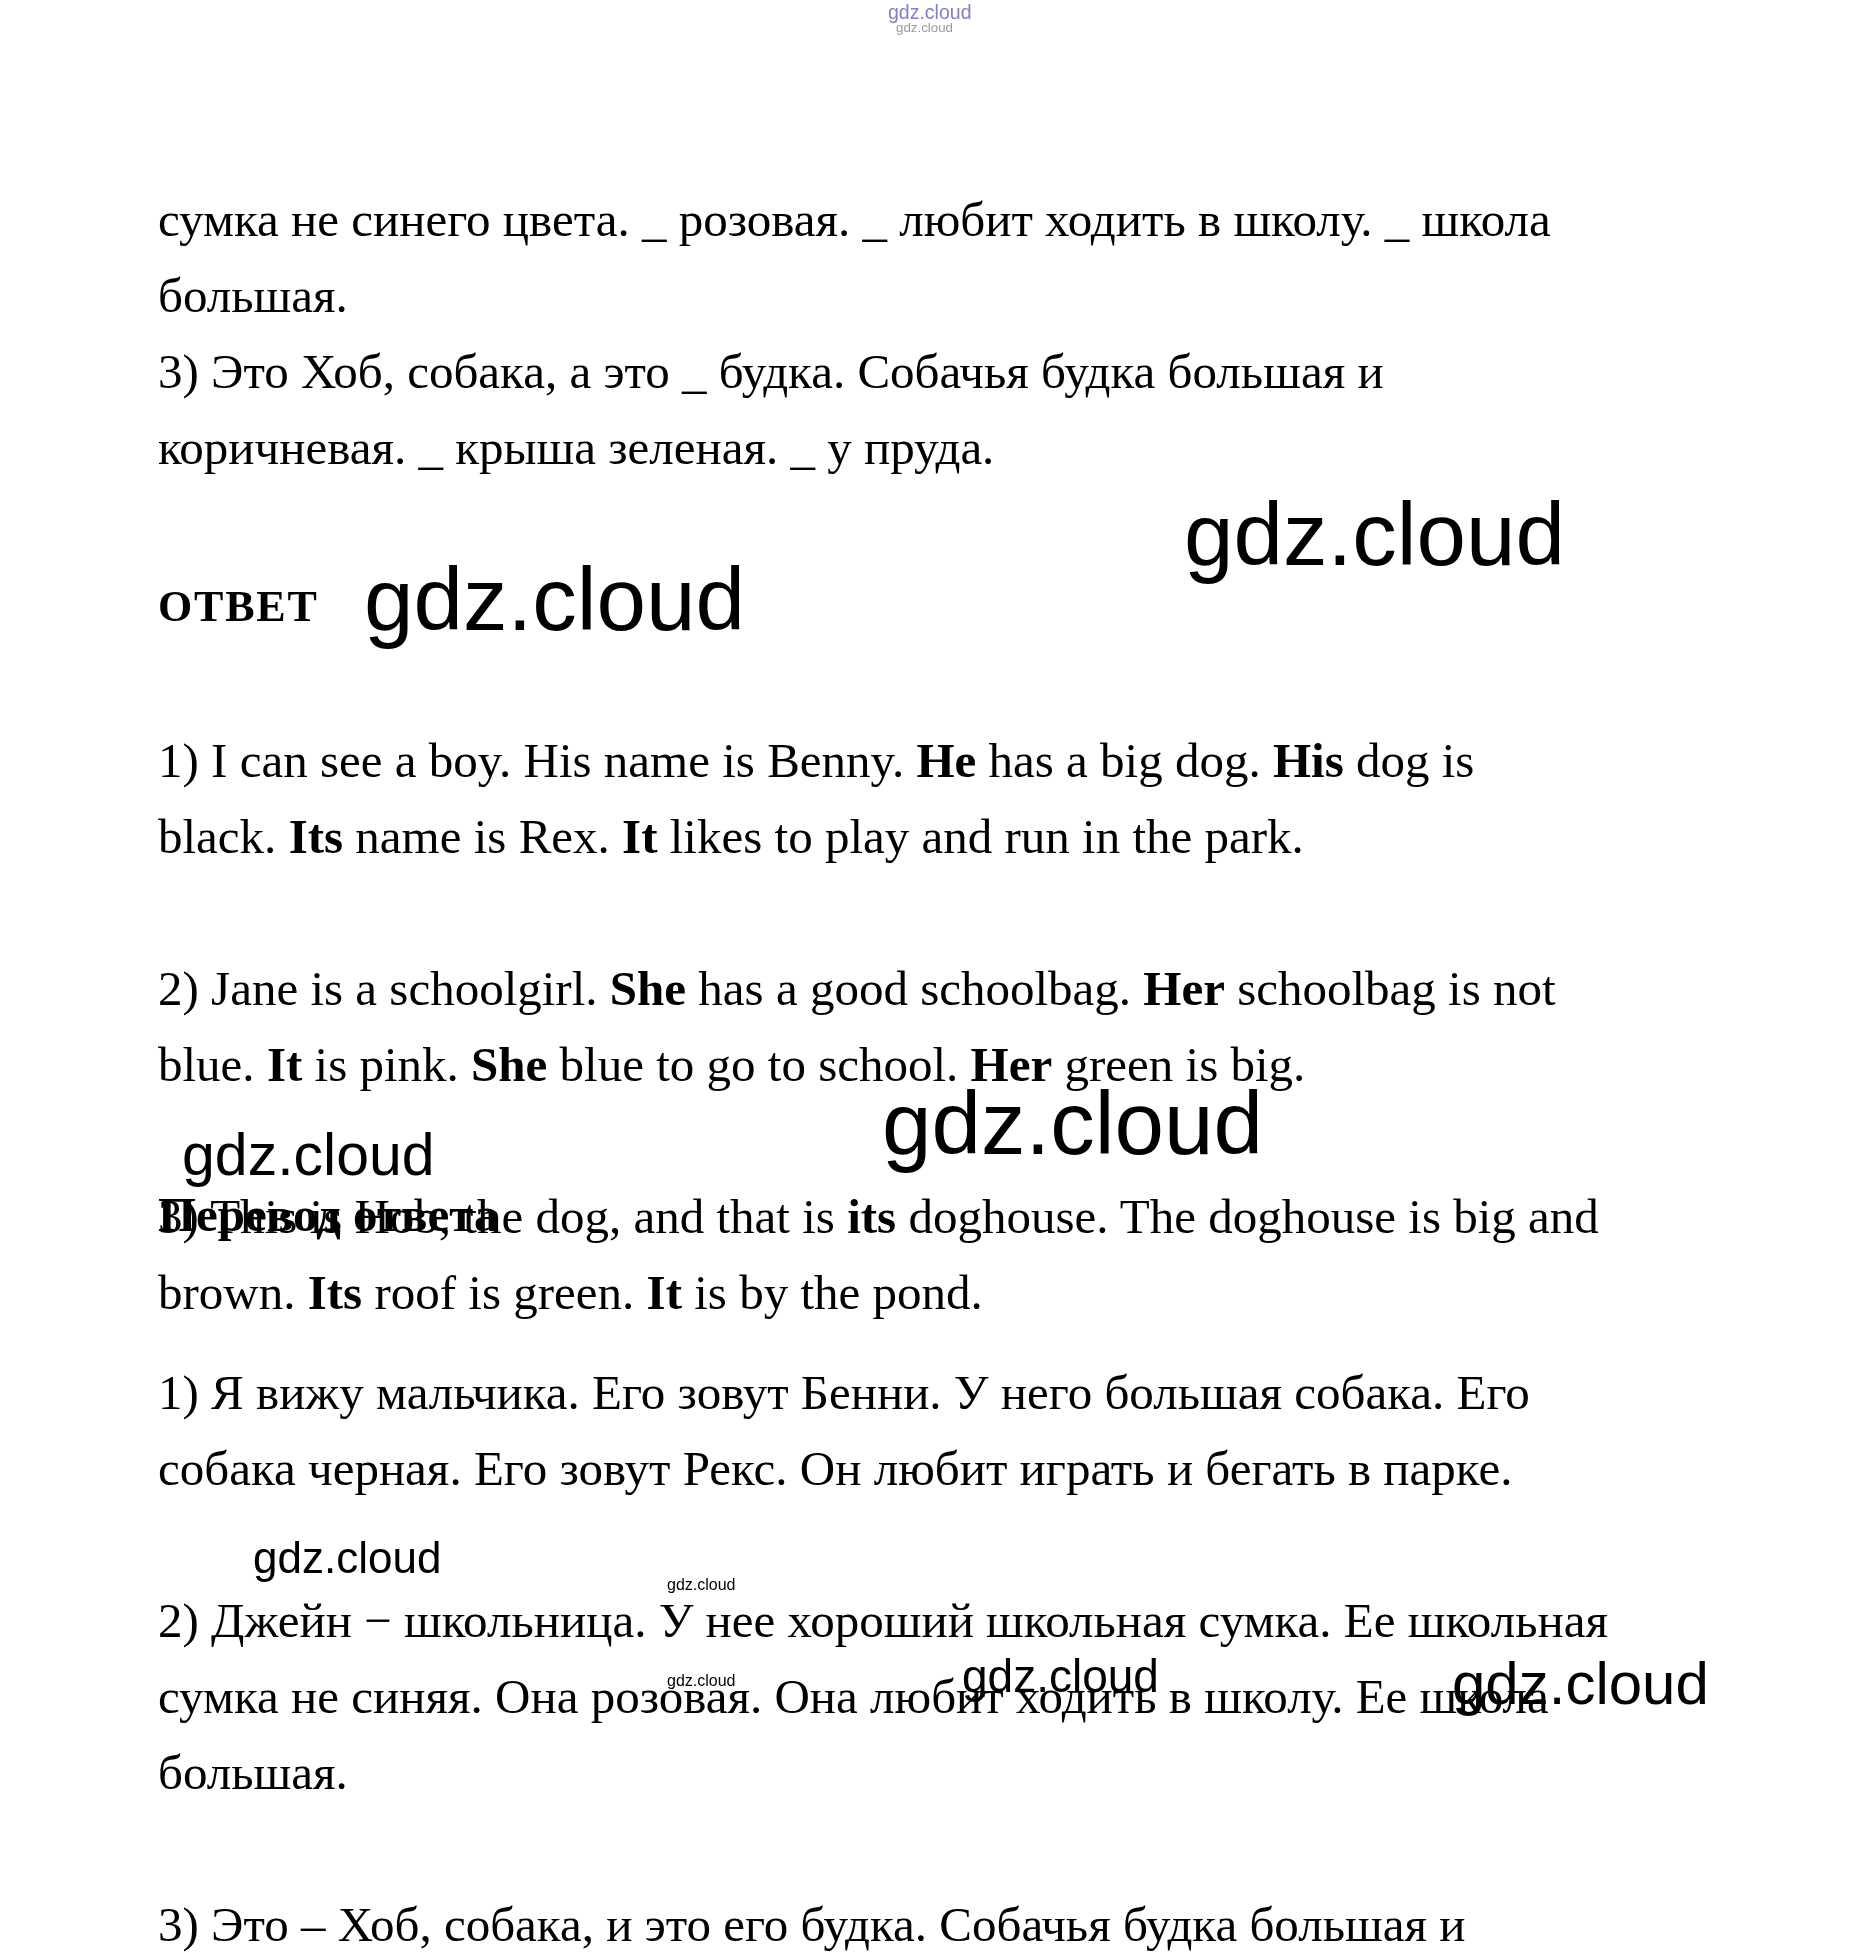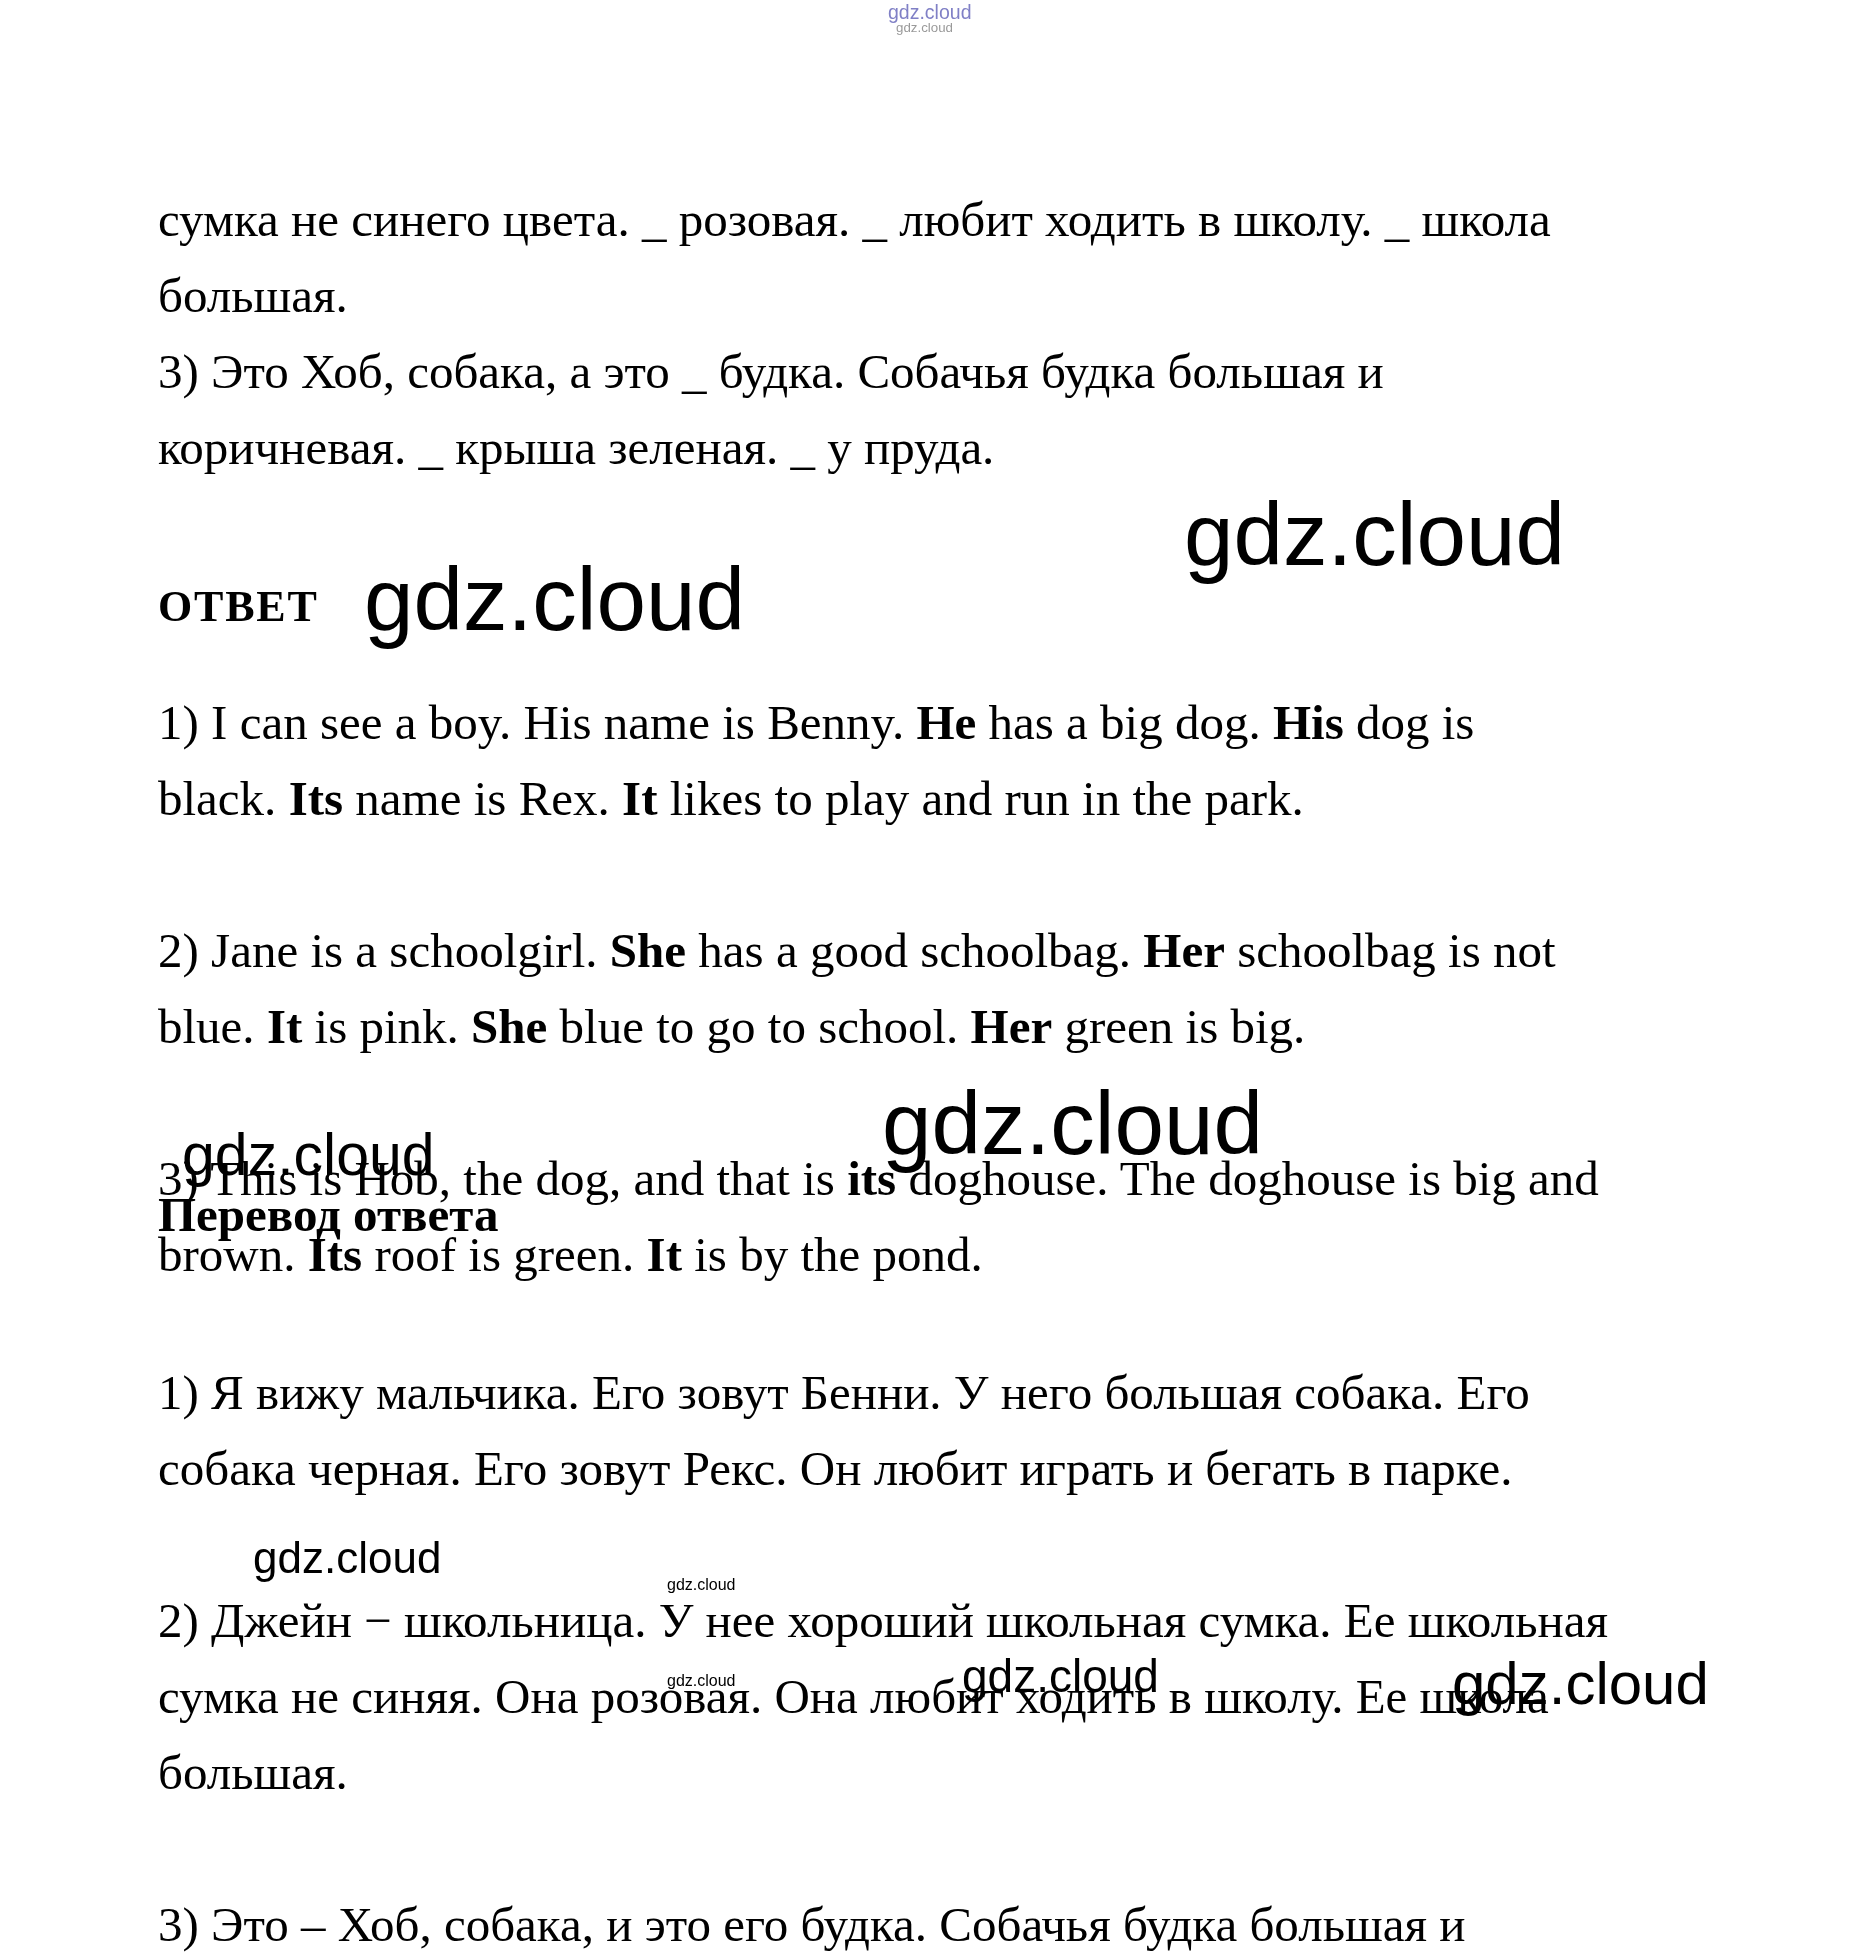--- a/index.html
+++ b/index.html
@@ -44,21 +44,21 @@
     font-size: 49px;
     text-align: right;
   }
   .task {
     left: 158px;
     top: 182px;
     width: 1596px;
   }
   .answer {
     left: 158px;
-    top: 609px;
+    top: 647px;
     width: 1640px;
   }
   .translation {
     left: 158px;
     top: 1279px;
     width: 1640px;
   }
   .wm {
     position: absolute;
     font-family: "Liberation Sans", sans-serif;

